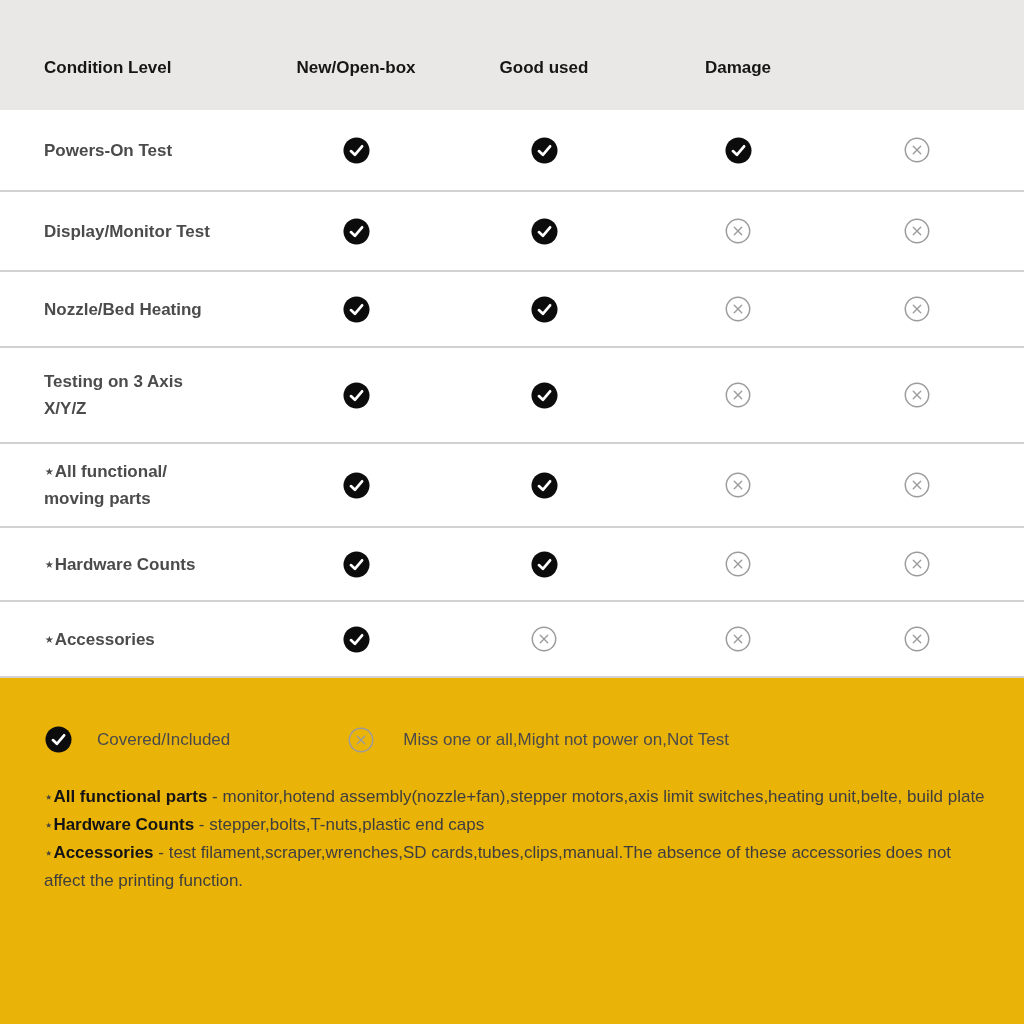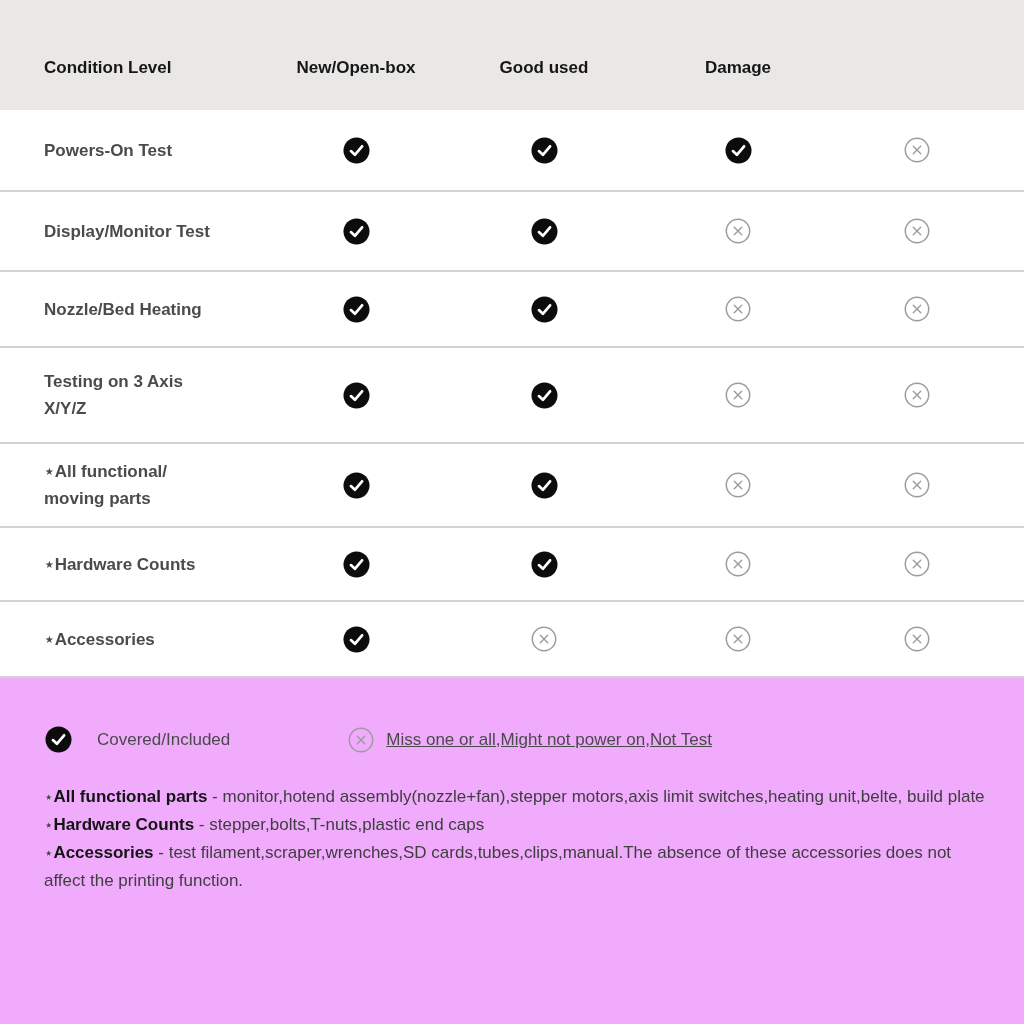--- a/index.html
+++ b/index.html
@@ -60,33 +60,33 @@
     color: #4b4b4b;
     white-space: pre-line;
     line-height: 27px;
   }
   .icon-cell { display: flex; justify-content: center; }
   .ic { width: 27px; height: 27px; display: block; }
   .ic-x { width: 26px; height: 26px; }
   
   .footer {
     flex: 1 1 auto;
-    background: #f0abfc;
+    background: #eab308;
     padding-top: 48px;
   }
   .legend {
     display: flex;
     align-items: center;
     padding-left: 45px;
     font-size: 17px;
     color: #4a4a4a;
   }
   .legend-label-check { margin-left: 25px; }
   .legend .cross-wrap { margin-left: 118px; }
-  .legend-label-cross { margin-left: 12px; text-decoration: underline; }
+  .legend-label-cross { margin-left: 29px; }
   .notes {
     margin-top: 30px;
     padding: 0 36px 0 44px;
     font-size: 17px;
     line-height: 28px;
     color: #3e3e3e;
   }
   .notes p { margin: 0; }
   .notes b { color: #141414; font-weight: 700; }
   .star { font-size: 15px; color: #3e3e3e; }

